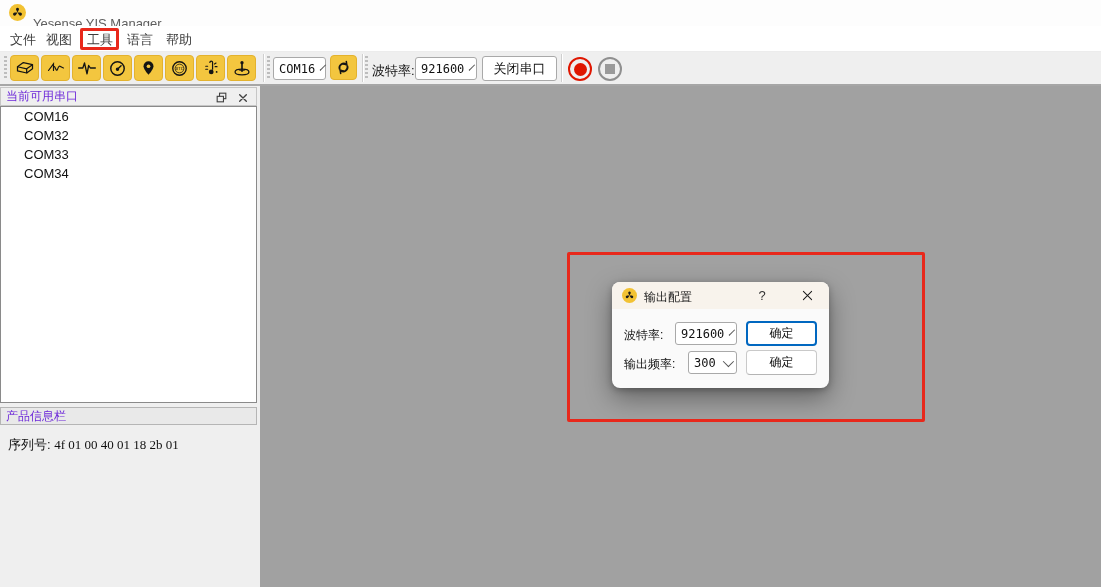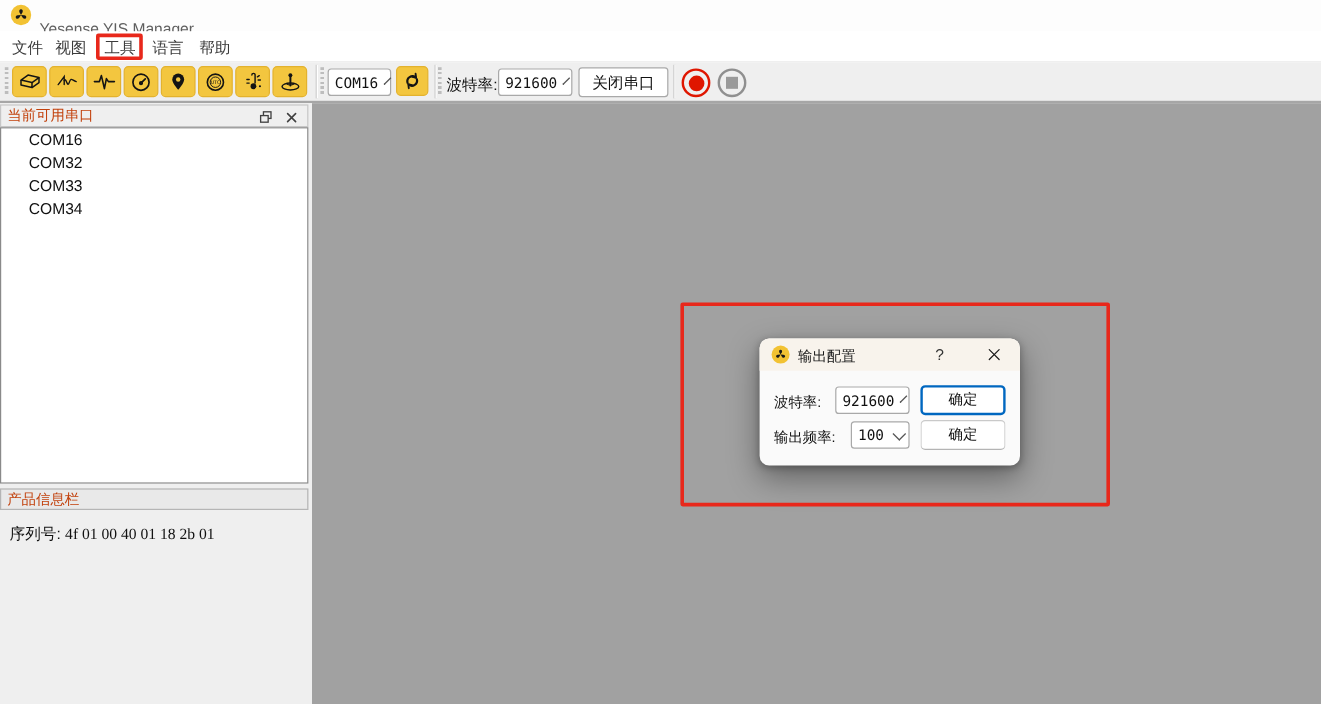--- a/index.html
+++ b/index.html
@@ -44,37 +44,37 @@
   .stop-outline{border:2px solid #8f8f8f;}
   .stop-sq{width:10px;height:10px;background:#9a9a9a;}
 
   
   .workspace{left:260px;top:86px;width:841px;height:501px;background:#a1a1a1;}
   .left-col{left:0;top:86px;width:260px;height:501px;background:#efefef;}
 
   
   .dock-header{left:0;top:1px;width:257px;height:19px;background:#efefef;border:1px solid #c6c6c6;
     box-sizing:border-box;display:flex;align-items:center;}
-  .dock-title{font-size:12px;color:#c2410c;margin-left:5px;white-space:nowrap;}
+  .dock-title{font-size:12px;color:#6d28d9;margin-left:5px;white-space:nowrap;}
   .dock-btn{position:absolute;top:2px;width:16px;height:15px;display:flex;align-items:center;justify-content:center;cursor:pointer;}
   .ports-list{left:0;top:20px;width:257px;height:297px;background:#ffffff;border:1px solid #8a8a8a;box-sizing:border-box;overflow:hidden;}
   .port-item{height:19px;line-height:19px;padding-left:23px;font-size:13px;color:#111;cursor:pointer;}
 
   
   .info-header{left:0;top:321px;width:257px;height:18px;background:#e9e9e9;border:1px solid #b5b5b5;
     box-sizing:border-box;display:flex;align-items:center;}
   .info-line{font-size:13px;color:#111;white-space:nowrap;}
   .mono{font-family:Liberation Serif, serif;}
 
   
   .red-rect{left:567px;top:252px;width:358px;height:170px;border:3px solid #e8281b;border-radius:2px;
     pointer-events:none;z-index:60;box-sizing:border-box;}
 
   
-  .dialog{left:633px;top:282px;width:217px;height:106px;background:#fafafa;border-radius:8px;z-index:50;
+  .dialog{left:612px;top:282px;width:217px;height:106px;background:#fafafa;border-radius:8px;z-index:50;
     box-shadow:0 10px 26px rgba(0,0,0,.38), 0 2px 6px rgba(0,0,0,.25);}
   .dialog-titlebar{left:0;top:0;width:100%;height:27px;background:#f8f3ec;border-radius:8px 8px 0 0;}
   .dlg-logo{left:10px;top:6px;width:15px;height:15px;border-radius:50%;background:#f2c233;
     display:flex;align-items:center;justify-content:center;}
   .dlg-title{left:32px;top:7px;font-size:12px;color:#1a1a1a;white-space:nowrap;}
   .dlg-help{left:140px;top:4px;width:20px;height:19px;font-size:13px;color:#333;
     display:flex;align-items:center;justify-content:center;cursor:pointer;}
   .dlg-close{left:183px;top:4px;width:24px;height:19px;display:flex;align-items:center;justify-content:center;cursor:pointer;}
   .dlg-label{font-size:12px;color:#111;white-space:nowrap;}
   .dlg-combo{height:23px;}
@@ -257,19 +257,19 @@
 
   <span class="abs dlg-label" style="left:12px;top:45px">波特率:</span>
   <div class="abs combo dlg-combo" style="left:63px;top:40px;width:62px">
     <span class="val">921600</span>
     <span class="chev"></span>
   </div>
   <div class="abs dlg-btn focused" style="left:134px;top:39px;width:71px;height:25px">确定</div>
 
   <span class="abs dlg-label" style="left:12px;top:74px">输出频率:</span>
   <div class="abs combo dlg-combo" style="left:76px;top:69px;width:49px">
-    <span class="val">100</span>
+    <span class="val">300</span>
     <span class="chev"></span>
   </div>
   <div class="abs dlg-btn" style="left:134px;top:68px;width:71px;height:25px">确定</div>
 </div>
 
 <div class="abs red-rect"></div>
 
 </body></html>

